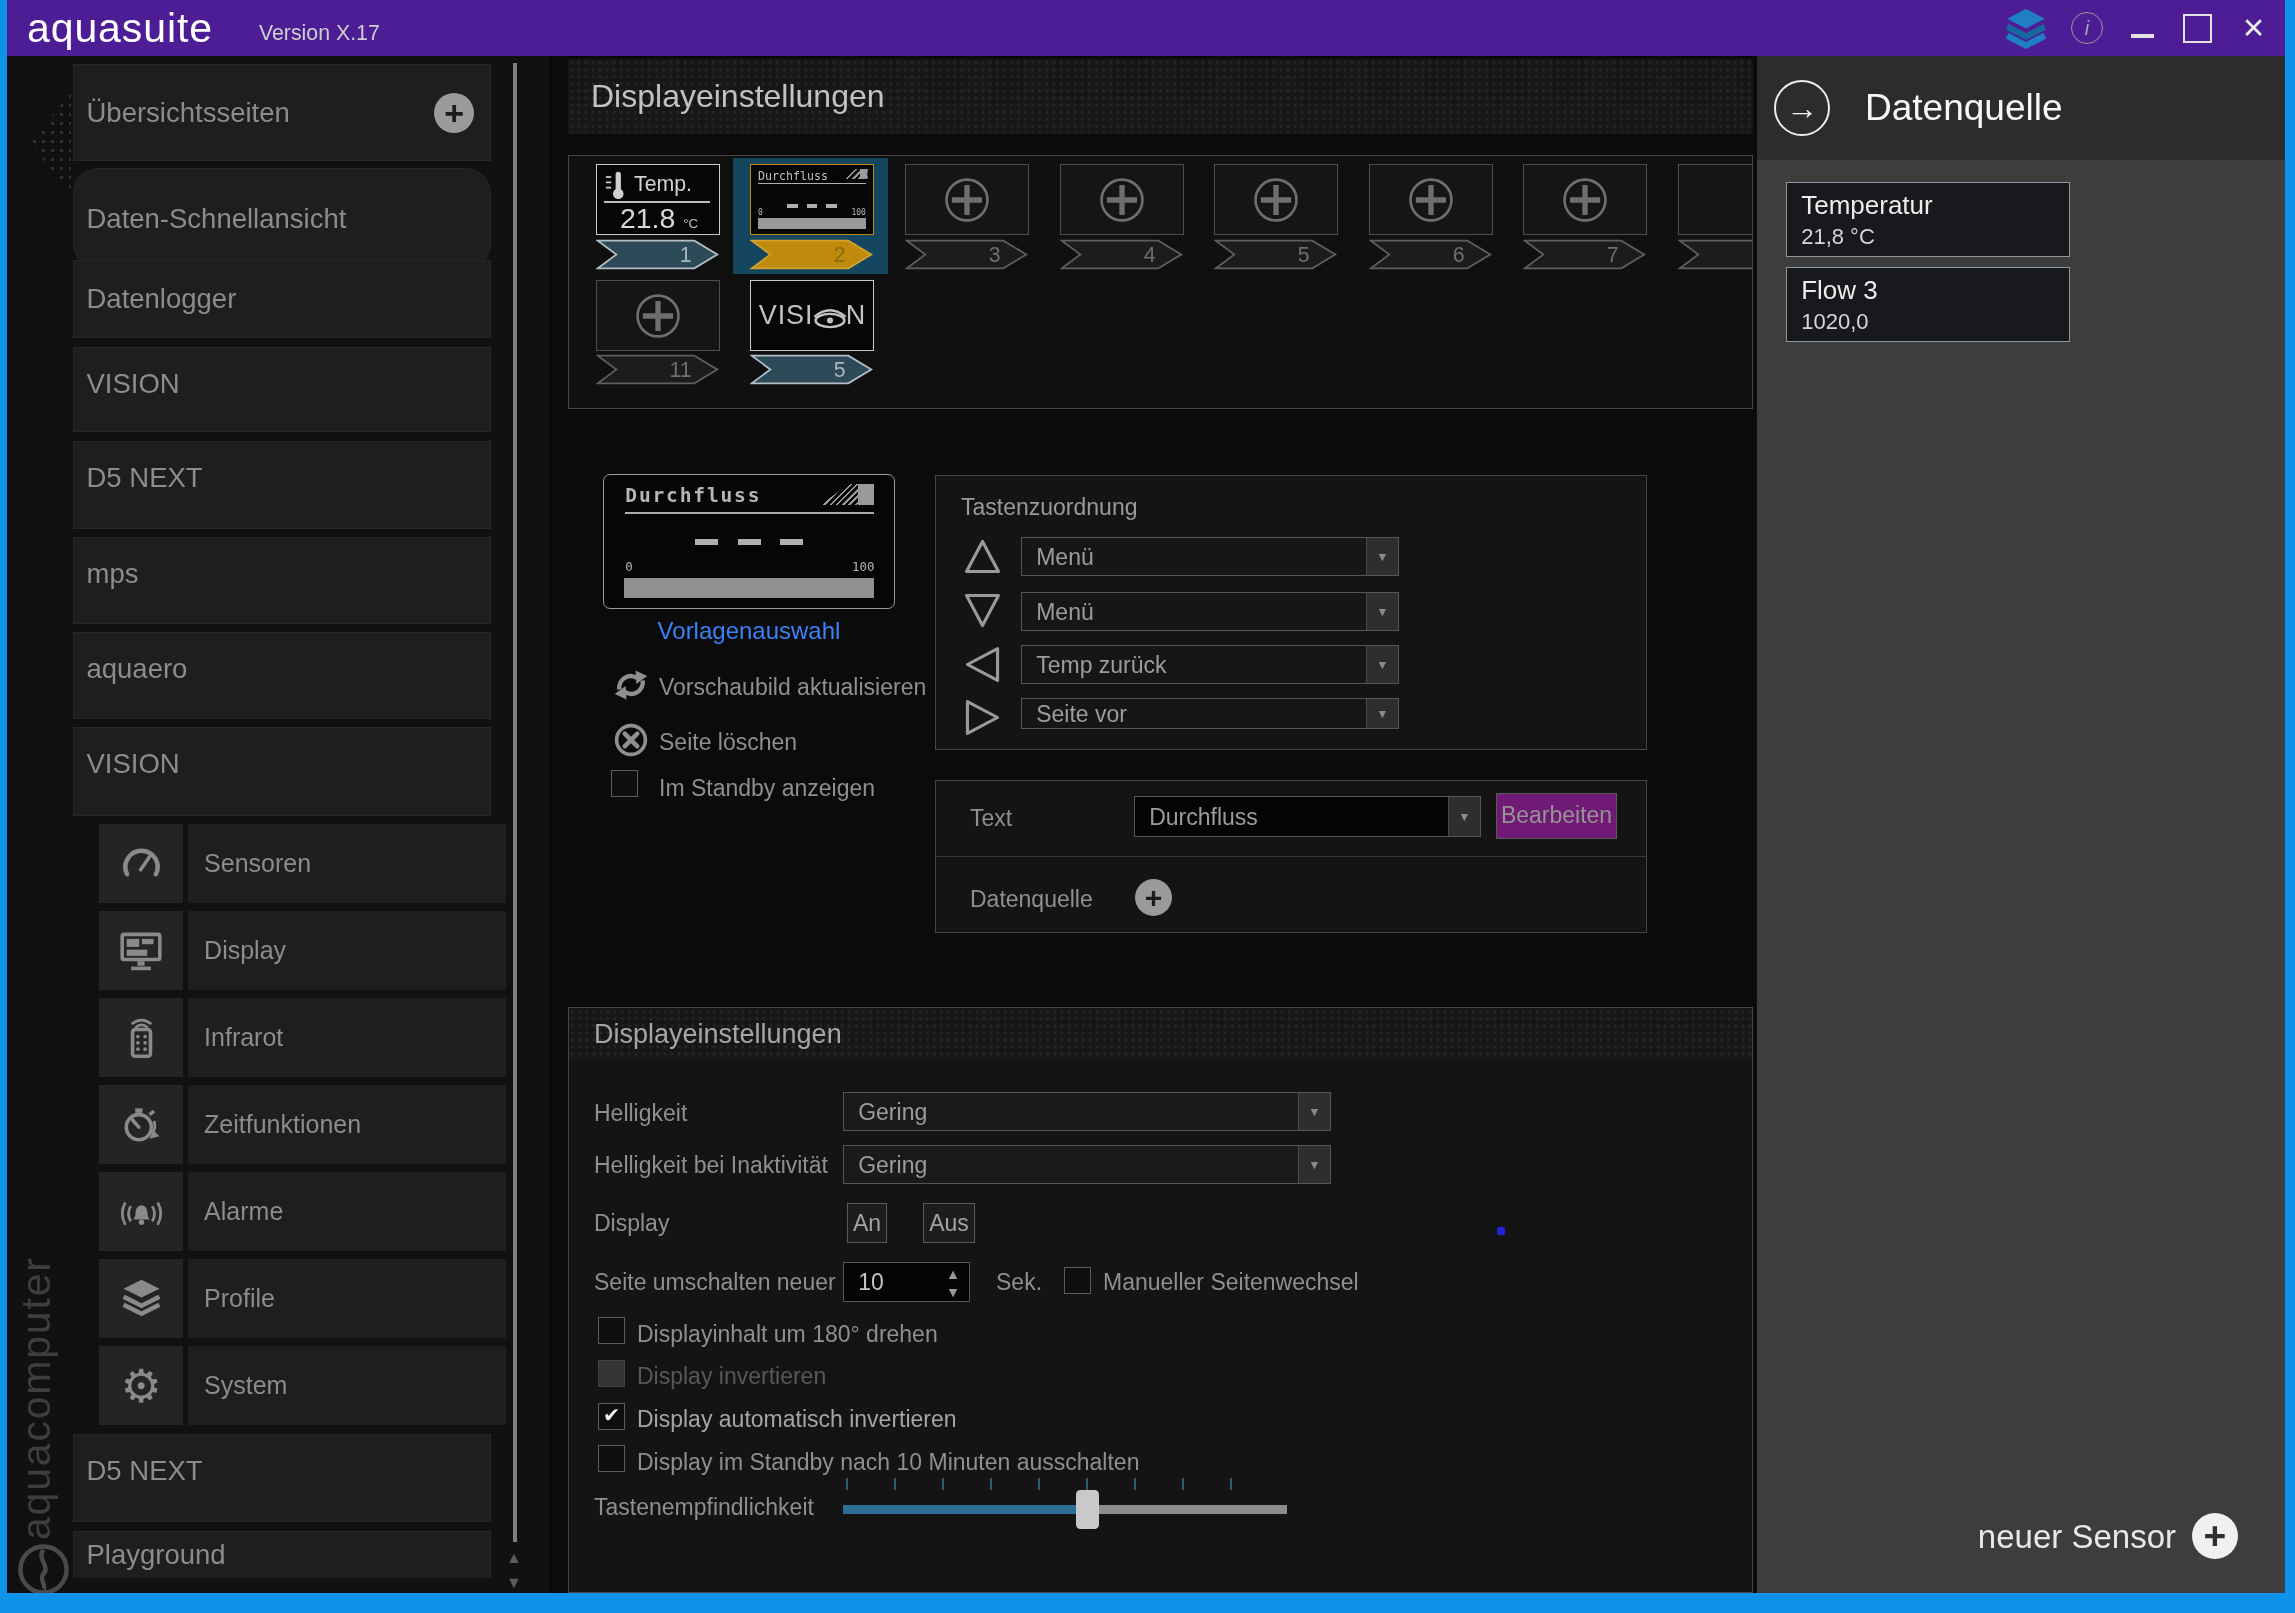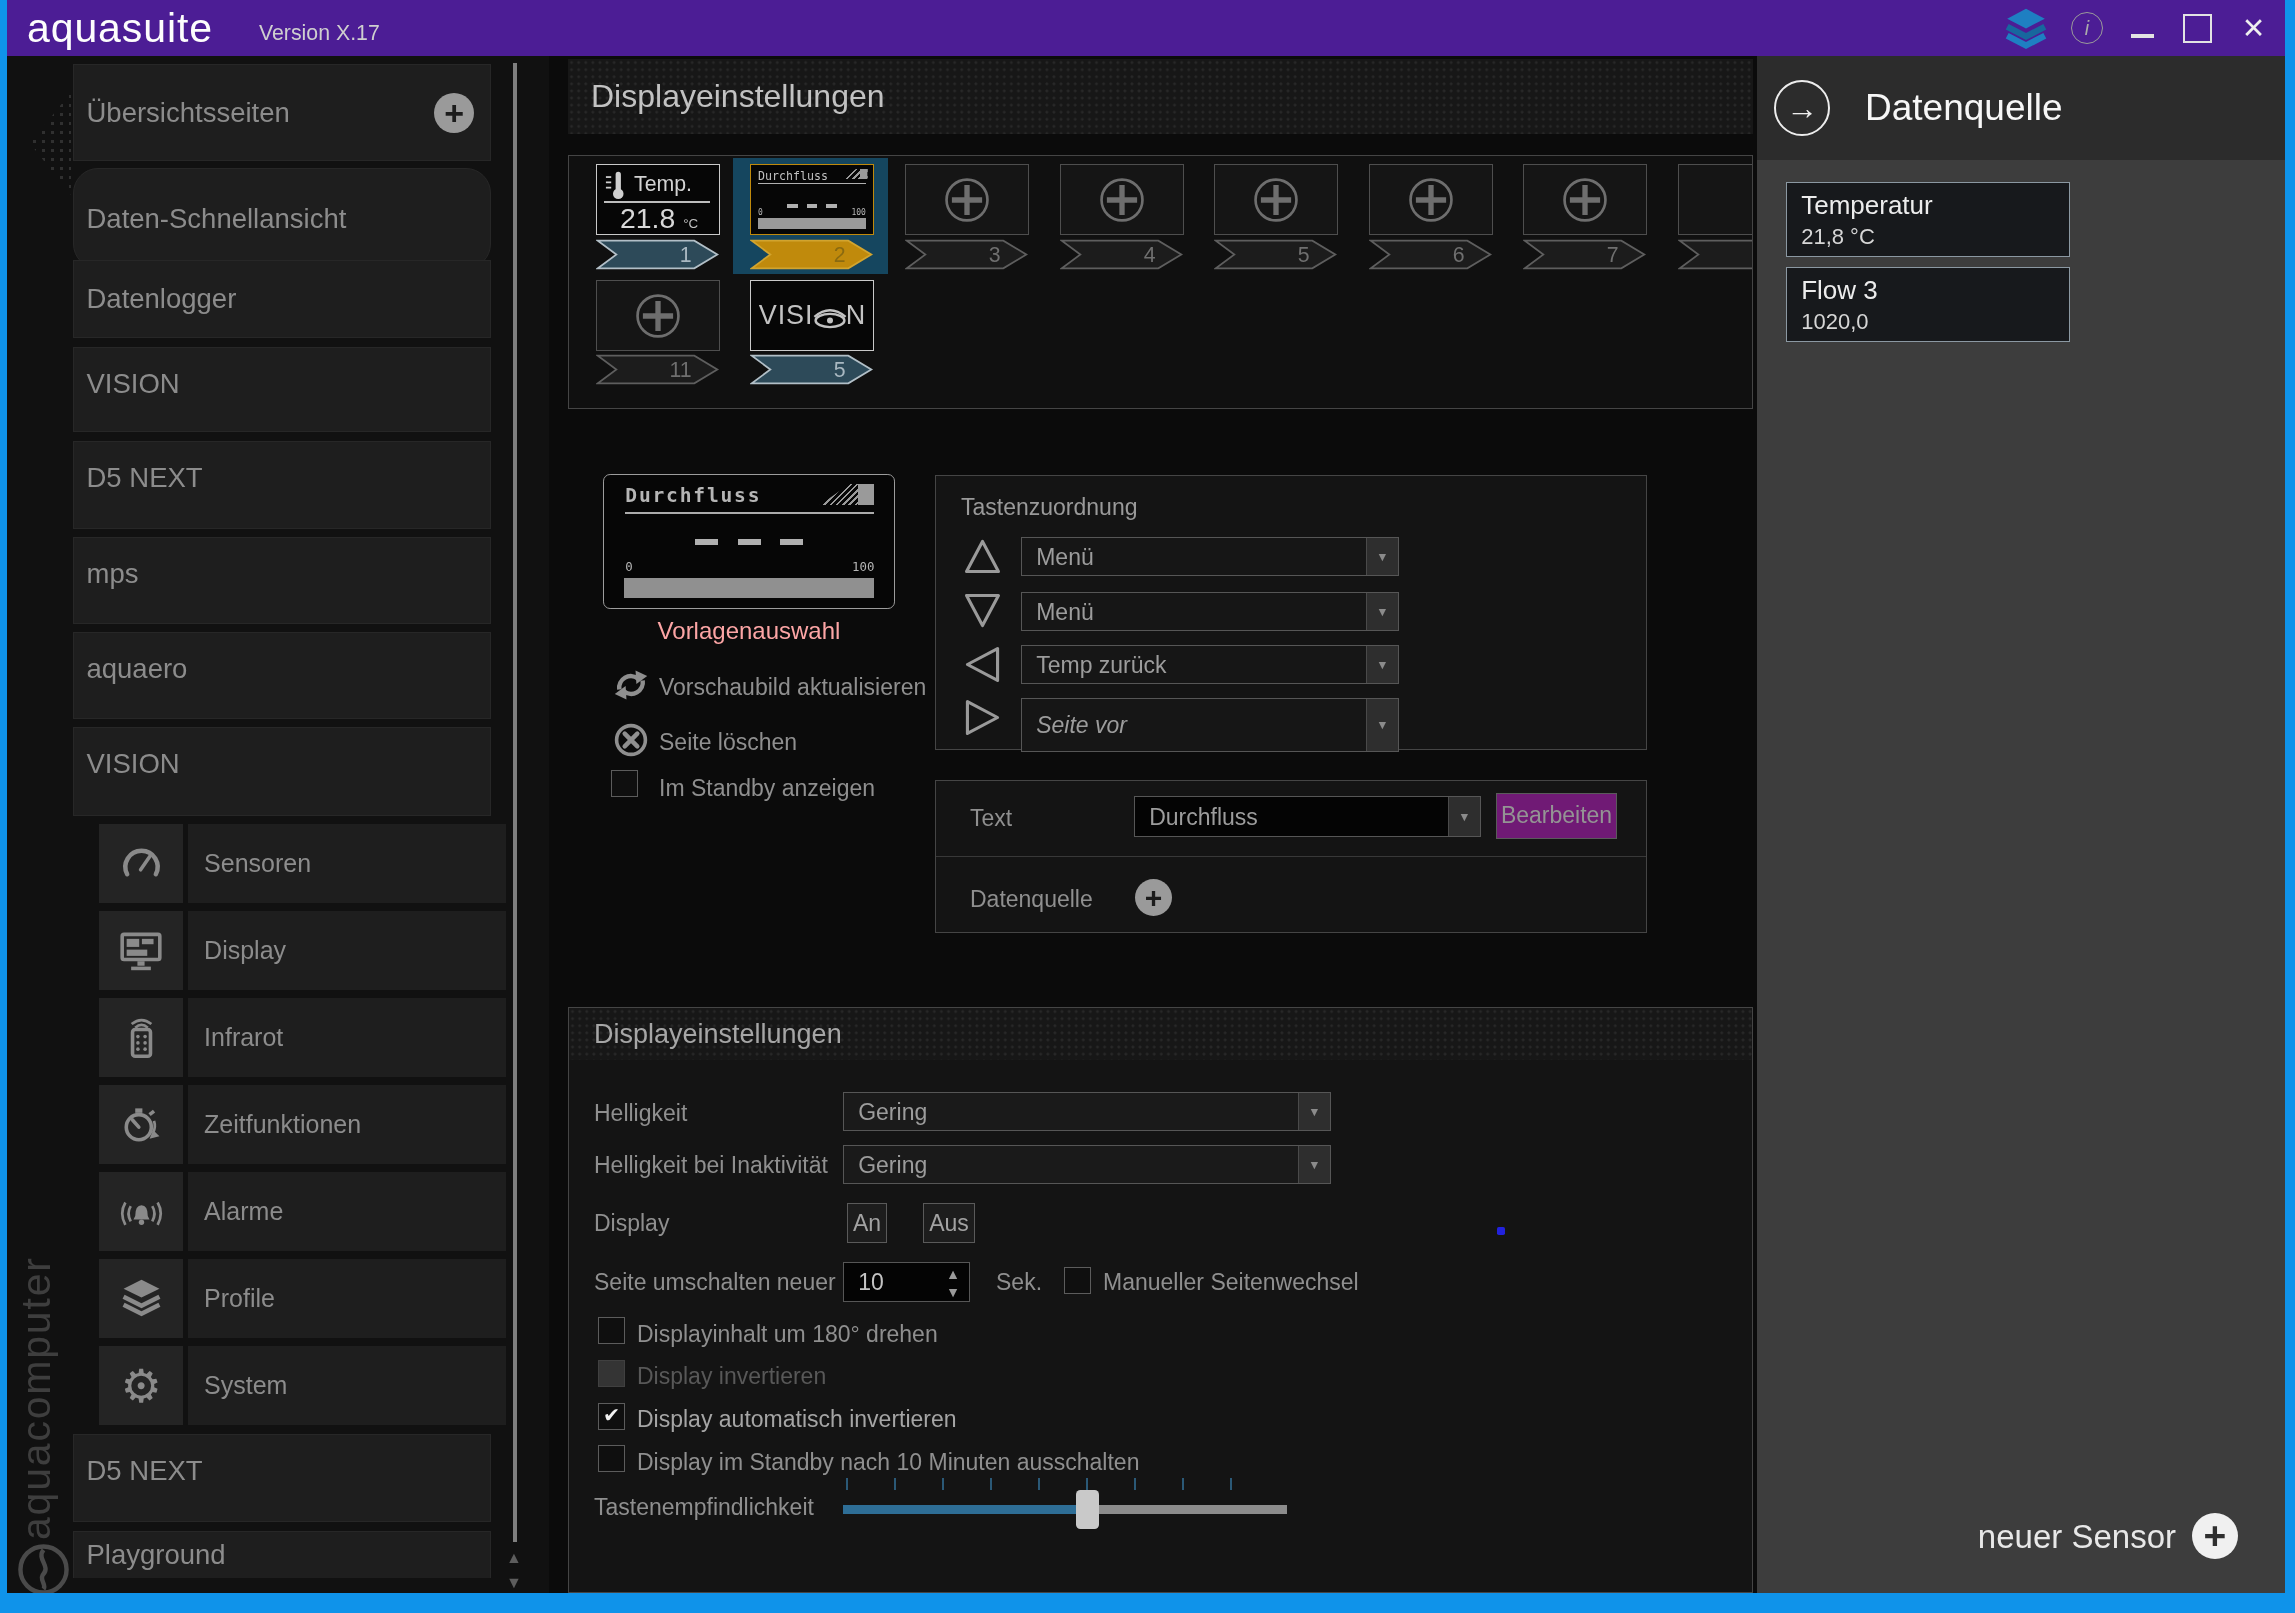--- a/index.html
+++ b/index.html
@@ -417,21 +417,21 @@
     <span class="mono" style="position:absolute;left:21.3px;top:9px;font-size:19.6px;font-weight:bold;color:#b5b5b5;letter-spacing:1.8px;">Durchfluss</span>
     <div class="hatch" style="position:absolute;right:19.6px;top:9px;width:55px;height:21.3px;"></div>
     <div style="position:absolute;left:21.3px;right:19.6px;top:37px;height:1.8px;background:#ababab;"></div>
     <div style="position:absolute;left:0;right:0;top:57px;text-align:center;">
       <span class="dash" style="width:23px;height:6.2px;margin:0 9.8px;"></span><span class="dash" style="width:23px;height:6.2px;margin:0 9.8px;"></span><span class="dash" style="width:23px;height:6.2px;margin:0 9.8px;"></span>
     </div>
     <span class="mono" style="position:absolute;left:21.3px;top:84px;font-size:12.4px;color:#b5b5b5;">0</span>
     <span class="mono" style="position:absolute;right:19.6px;top:84px;font-size:12.4px;color:#b5b5b5;">100</span>
     <div style="position:absolute;left:19.6px;right:19.6px;top:103px;height:19.6px;background:#909090;"></div>
   </div>
-  <div class="abs" style="left:603px;top:617px;width:292px;text-align:center;font-size:24px;color:#fca5a5;">Vorlagenauswahl</div>
+  <div class="abs" style="left:603px;top:617px;width:292px;text-align:center;font-size:24px;color:#3b82f6;">Vorlagenauswahl</div>
 
   <div class="abs icon-gray" style="left:613px;top:667px;">
     <svg width="36" height="36" viewBox="0 0 40 40">
         <path d="M7 25 a13 13 0 0 1 21 -12" fill="none" stroke="currentColor" stroke-width="5"></path>
         <polygon points="25,4 38,10 26,19" fill="currentColor"></polygon>
         <path d="M33 15 a13 13 0 0 1 -21 12" fill="none" stroke="currentColor" stroke-width="5"></path>
         <polygon points="15,36 2,30 14,21" fill="currentColor"></polygon>
       </svg>
   </div>
   <div class="lbl" style="left:659px;top:674px;">Vorschaubild aktualisieren</div>
@@ -479,21 +479,21 @@
     <div class="dd" style="left:85px;top:169px;width:378px;height:39px;background:#161616;">
       <span class="val">Temp zurück</span>
         <span class="arr">▼</span>
       </div>
 
     <div class="tri" style="left:27px;top:222px;">
       <svg width="39" height="39" viewBox="0 0 44 44">
           <polygon points="5,4 39,22 5,40" fill="none" stroke="currentColor" stroke-width="3.5" stroke-linejoin="round"></polygon>
         </svg>
       </div>
-    <div class="dd" style="left:85px;top:222px;width:378px;height:54px;background:#161616;font-style:italic;">
+    <div class="dd" style="left:85px;top:222px;width:378px;height:31px;background:#161616;">
       <span class="val">Seite vor</span>
         <span class="arr">▼</span>
       </div>
   </div>
 
   <div class="panel" style="left:935px;top:780px;width:712px;height:153px;">
     <div class="lbl" style="left:34px;top:24px;">Text</div>
     <div class="dd dark" style="left:198px;top:15px;width:347px;height:41px;">
       <span class="val">Durchfluss</span>
         <span class="arr">▼</span>

